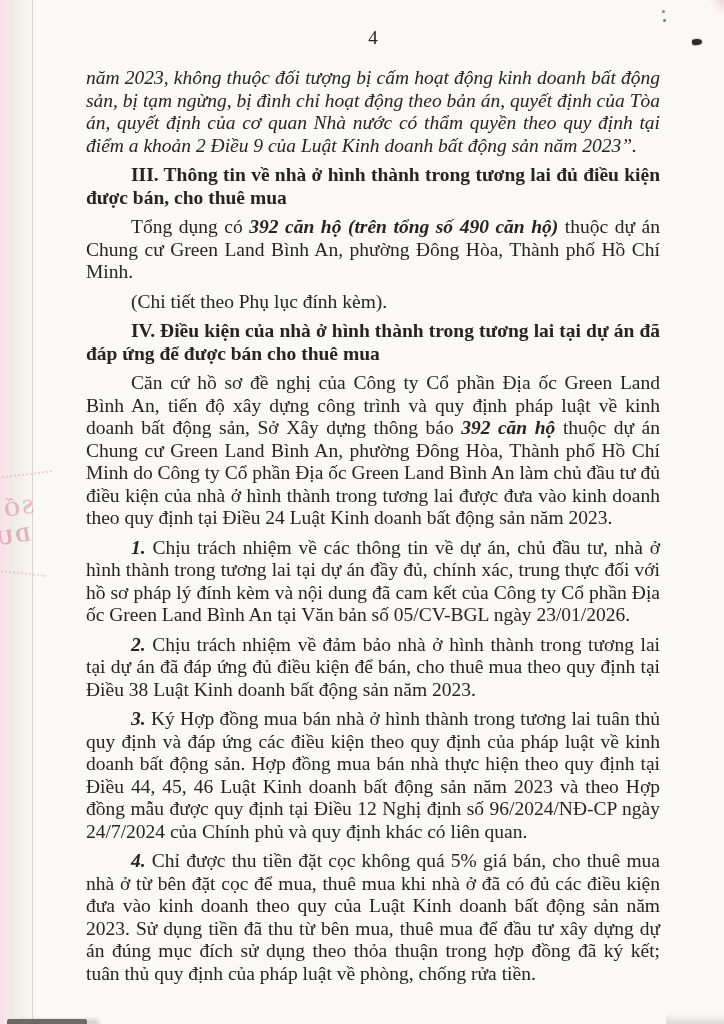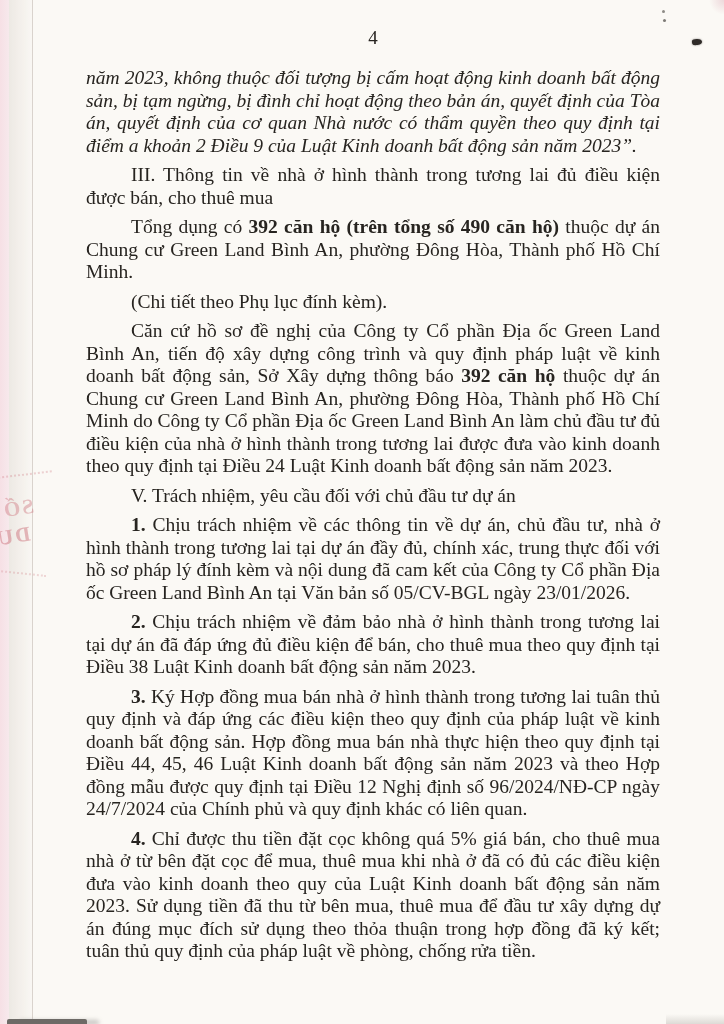--- a/index.html
+++ b/index.html
@@ -78,23 +78,23 @@
     position: absolute; left: 86px; top: 27px; width: 574px;
     text-align: center; font-size: 19px;
   }
   .body-text {
     position: absolute; left: 86px; top: 67px; width: 574px;
     font-size: 19.5px; line-height: 22.5px; text-align: justify;
   }
   .body-text p { margin: 7px 0 0 0; text-indent: 45px; }
   .body-text p.first { margin-top: 0; }
   .intro { font-style: italic; text-indent: 0 !important; }
-  .heading { font-weight: normal; }
+  .heading { font-weight: bold; }
   .note { }
-  b { font-weight: bold; }
+  b { font-weight: bold; font-style: italic; }
 </style>
 </head>
 <body>
 
 <div class="page">
 
   <div class="edge-pink"></div>
   <div class="edge-shade"></div>
   <div class="speck-dash"></div>
   <div class="speck-dots"></div>
@@ -122,28 +122,28 @@
     </p>
 
     <p>
       <span>Tổng dụng có </span><b>392 căn hộ (trên tổng số 490 căn hộ)</b><span> thuộc dự án Chung cư Green Land Bình An, phường Đông Hòa, Thành phố Hồ Chí Minh.</span>
     </p>
 
     <p class="note">
       <span>(Chi tiết theo Phụ lục đính kèm).</span>
     </p>
 
+    <p class="heading">
+      <span>IV. Điều kiện của nhà ở hình thành trong tương lai tại dự án đã đáp ứng để được bán cho thuê mua</span>
+    </p>
 
     <p>
       <span>Căn cứ hồ sơ đề nghị của Công ty Cổ phần Địa ốc Green Land Bình An, tiến độ xây dựng công trình và quy định pháp luật về kinh doanh bất động sản, Sở Xây dựng thông báo </span><b>392 căn hộ</b><span> thuộc dự án Chung cư Green Land Bình An, phường Đông Hòa, Thành phố Hồ Chí Minh do Công ty Cổ phần Địa ốc Green Land Bình An làm chủ đầu tư đủ điều kiện của nhà ở hình thành trong tương lai được đưa vào kinh doanh theo quy định tại Điều 24 Luật Kinh doanh bất động sản năm 2023.</span>
     </p>
 
-    <p class="heading">
-      <span>V. Trách nhiệm, yêu cầu đối với chủ đầu tư dự án</span>
-    </p>
 
     <p>
       <b>1.</b><span> Chịu trách nhiệm về các thông tin về dự án, chủ đầu tư, nhà ở hình thành trong tương lai tại dự án đầy đủ, chính xác, trung thực đối với hồ sơ pháp lý đính kèm và nội dung đã cam kết của Công ty Cổ phần Địa ốc Green Land Bình An tại Văn bản số 05/CV-BGL ngày 23/01/2026.</span>
     </p>
 
     <p>
       <b>2.</b><span> Chịu trách nhiệm về đảm bảo nhà ở hình thành trong tương lai tại dự án đã đáp ứng đủ điều kiện để bán, cho thuê mua theo quy định tại Điều 38 Luật Kinh doanh bất động sản năm 2023.</span>
     </p>
 
     <p>

